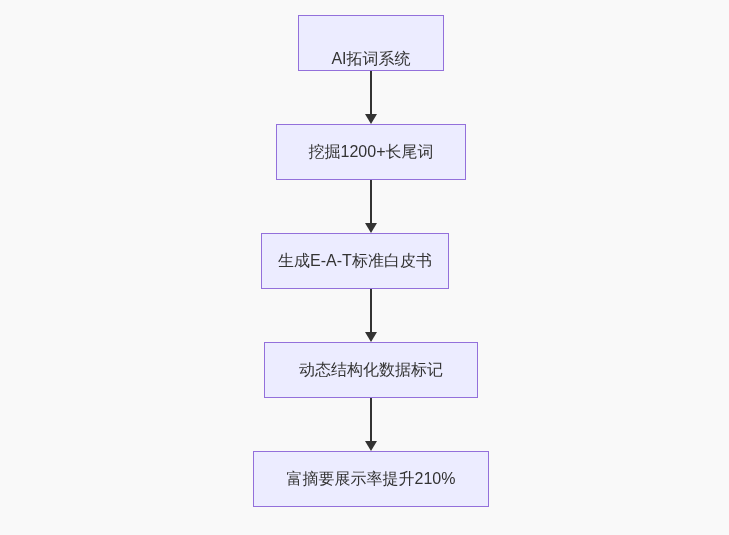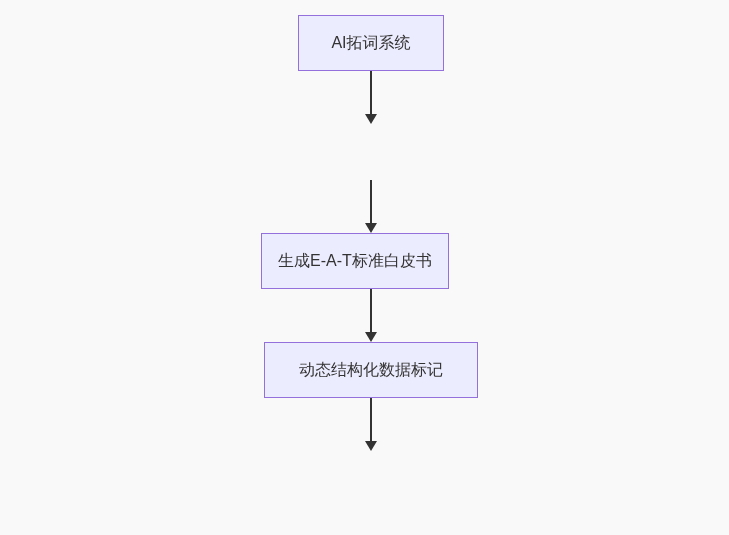--- a/index.html
+++ b/index.html
@@ -22,21 +22,21 @@
     background: #ECECFF;
     border: 1.5px solid #9370DB;
     display: flex;
     align-items: center;
     justify-content: center;
     font-size: 16px;
     color: #333333;
     white-space: nowrap;
     text-align: center;
   }
-  .n1 { left: 298px; top: 15px;  width: 146px; }
+  .n1 { left: 298px; top: 15px;  width: 146px; align-items: flex-end; }
   .n2 { left: 276px; top: 124px; width: 190px; }
   .n3 { left: 261px; top: 233px; width: 188px; }
   .n4 { left: 264px; top: 342px; width: 214px; }
   .n5 { left: 253px; top: 451px; width: 236px; }
 
   .edge {
     position: absolute;
     left: 365px;            
     width: 12px;
     height: 53px;
@@ -68,20 +68,23 @@
 
   <div class="node n1">
     <span>AI拓词系统</span>
   </div>
 
   <div class="edge e1">
     <div class="edge-line"></div>
     <div class="arrowhead"></div>
   </div>
 
+  <div class="node n2">
+    <span>挖掘1200+长尾词</span>
+  </div>
 
   <div class="edge e2">
     <div class="edge-line"></div>
     <div class="arrowhead"></div>
   </div>
 
   <div class="node n3">
     <span>生成E-A-T标准白皮书</span>
   </div>
 
@@ -92,14 +95,17 @@
 
   <div class="node n4">
     <span>动态结构化数据标记</span>
   </div>
 
   <div class="edge e4">
     <div class="edge-line"></div>
     <div class="arrowhead"></div>
   </div>
 
+  <div class="node n5">
+    <span>富摘要展示率提升210%</span>
+  </div>
 
 </div>
 
 </body></html>

